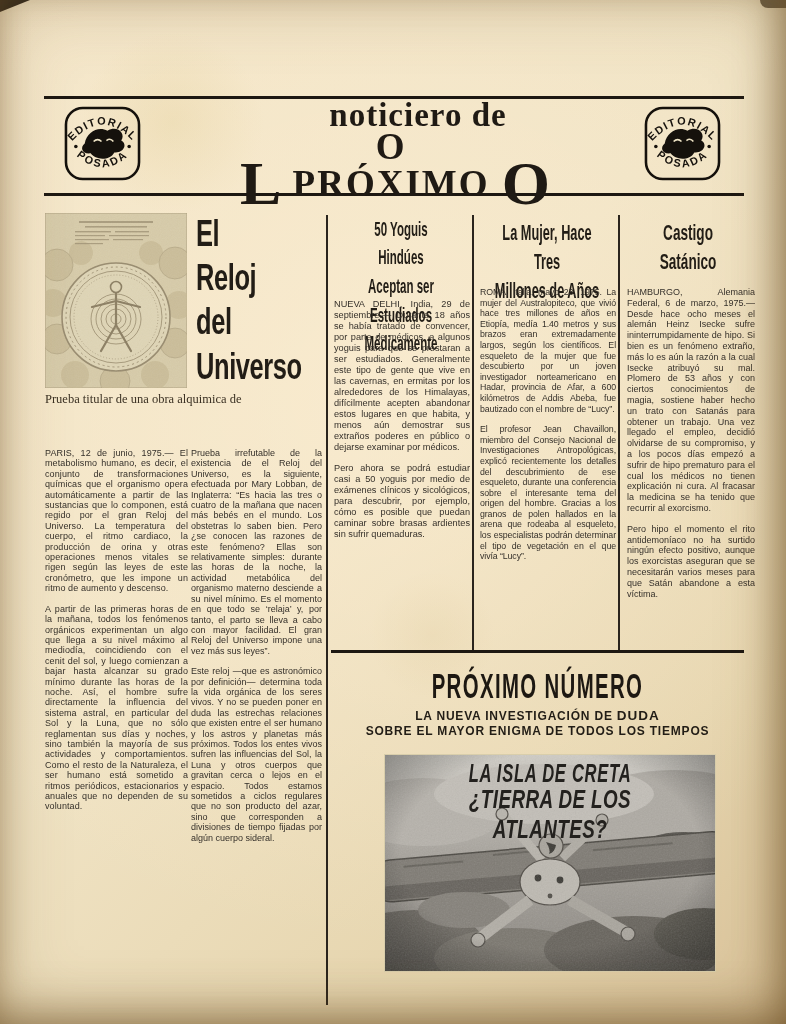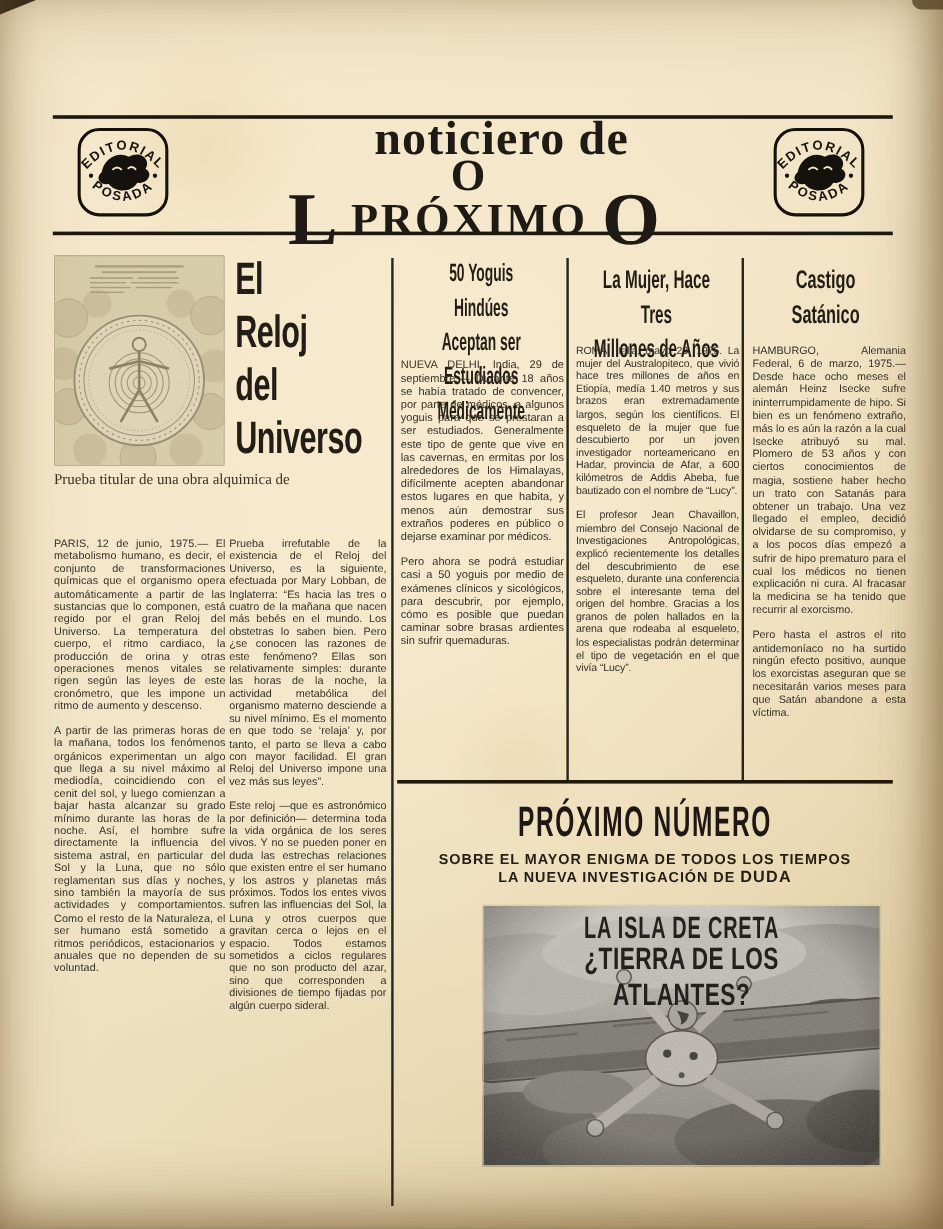--- a/index.html
+++ b/index.html
@@ -30,21 +30,21 @@
   .rule-mid{left:44px;top:193px;width:700px;height:3px;}
   .vrule{position:absolute;width:2px;background:#2a241d;}
   .vrule1{left:326px;top:215px;height:790px;}
   .vrule2{left:472px;top:215px;height:437px;}
   .vrule3{left:618px;top:215px;height:437px;}
   .rule-prox{left:331px;top:650px;width:413px;height:3px;}
 
   
   .masthead{position:absolute;left:240px;top:98px;width:310px;text-align:center;
     font-family:"Liberation Serif", serif;font-weight:bold;color:#1f1a14;}
-  .pretitle{font-size:40px;letter-spacing:1px;padding-left:46px;line-height:34px;}
+  .pretitle{font-size:33px;letter-spacing:1px;padding-left:46px;line-height:34px;}
   .bigline{display:flex;justify-content:center;align-items:flex-end;margin-top:-4px;}
   .bigcap{font-size:62px;line-height:.82;}
   .midcaps{font-size:37px;line-height:1;letter-spacing:2px;padding:0 2px 7px 1px;}
 
   
   .logo{position:absolute;top:105px;width:79px;height:77px;}
   .logo-left{left:63px;} .logo-right{left:643px;}
 
   
   .fludd{position:absolute;left:45px;top:213px;width:142px;height:175px;}
@@ -68,21 +68,21 @@
   .body4{left:480px;top:287px;width:136px;font-size:8.8px;line-height:10.6px;letter-spacing:-.1px;}
   .body5{left:627px;top:287px;width:128px;font-size:9px;line-height:10.8px;}
 
   
   .prox-head{position:absolute;left:331px;top:666px;width:413px;text-align:center;
     font-weight:700;font-size:30px;color:#1d1812;letter-spacing:2px;
     transform:scale(.68,1.18);transform-origin:center top;}
   .prox-lines{position:absolute;left:331px;top:709px;width:413px;text-align:center;
     font-weight:700;font-size:12px;line-height:14.5px;letter-spacing:.8px;color:#221d16;}
   .prox-brand{font-size:13.5px;letter-spacing:1px;}
-  .promo{position:absolute;left:402px;top:754px;width:332px;height:218px;}
+  .promo{position:absolute;left:384px;top:754px;width:332px;height:218px;font-style:italic;}
   .promo svg{position:absolute;inset:0;}
   .promo-titles{position:absolute;left:0;top:4px;width:100%;text-align:center;
     font-weight:700;color:#23211e;}
   .promo-t1{font-size:23px;line-height:26px;transform:scale(.72,1.12);transform-origin:center top;letter-spacing:1px;}
   .promo-t2{font-size:23px;line-height:27px;transform:scale(.82,1.12);transform-origin:center top;letter-spacing:.5px;}
 </style>
 </head>
 <body>
 
 <div class="page">
@@ -251,28 +251,28 @@
     <p>ROMA, Italia, mayo 23, 1975. La mujer del Australopiteco, que vivió hace tres millones de años en Etiopía, medía 1.40 metros y sus brazos eran extremadamente largos, según los científicos. El esqueleto de la mujer que fue descubierto por un joven investigador norteamericano en Hadar, provincia de Afar, a 600 kilómetros de Addis Abeba, fue bautizado con el nombre de “Lucy”.</p>
     <p>El profesor Jean Chavaillon, miembro del Consejo Nacional de Investigaciones Antropológicas, explicó recientemente los detalles del descubrimiento de ese esqueleto, durante una conferencia sobre el interesante tema del origen del hombre. Gracias a los granos de polen hallados en la arena que rodeaba al esqueleto, los especialistas podrán determinar el tipo de vegetación en el que vivía “Lucy”.</p>
   </div>
 
   <div class="headline head5">
     <div>Castigo</div>
     <div>Satánico</div>
   </div>
   <div class="bodycol body5">
     <p>HAMBURGO, Alemania Federal, 6 de marzo, 1975.— Desde hace ocho meses el alemán Heinz Isecke sufre ininterrumpidamente de hipo. Si bien es un fenómeno extraño, más lo es aún la razón a la cual Isecke atribuyó su mal. Plomero de 53 años y con ciertos conocimientos de magia, sostiene haber hecho un trato con Satanás para obtener un trabajo. Una vez llegado el empleo, decidió olvidarse de su compromiso, y a los pocos días empezó a sufrir de hipo prematuro para el cual los médicos no tienen explicación ni cura. Al fracasar la medicina se ha tenido que recurrir al exorcismo.</p>
-    <p>Pero hasta el astros el rito antidemoníaco no ha surtido ningún efecto positivo, aunque los exorcistas aseguran que se necesitarán varios meses para que Satán abandone a esta víctima.</p>
+    <p>Pero hipo el momento el rito antidemoníaco no ha surtido ningún efecto positivo, aunque los exorcistas aseguran que se necesitarán varios meses para que Satán abandone a esta víctima.</p>
   </div>
 
   <div class="rule rule-prox"></div>
   <div class="prox-head">PRÓXIMO NÚMERO</div>
   <div class="prox-lines">
+    <div><span>LA NUEVA INVESTIGACIÓN DE </span><span class="prox-brand">DUDA</span></div>
     <div>SOBRE EL MAYOR ENIGMA DE TODOS LOS TIEMPOS</div>
-    <div><span>LA NUEVA INVESTIGACIÓN DE </span><span class="prox-brand">DUDA</span></div>
   </div>
 
   <div class="promo">
     <svg viewBox="0 0 332 218" width="332" height="218">
       <defs>
         <linearGradient id="sky" x1="0" y1="0" x2="0" y2="1">
           <stop offset="0" stop-color="#cfccc5"></stop>
             <stop offset=".45" stop-color="#a8a49d"></stop>
           <stop offset="1" stop-color="#8a8680"></stop>
         </linearGradient>

